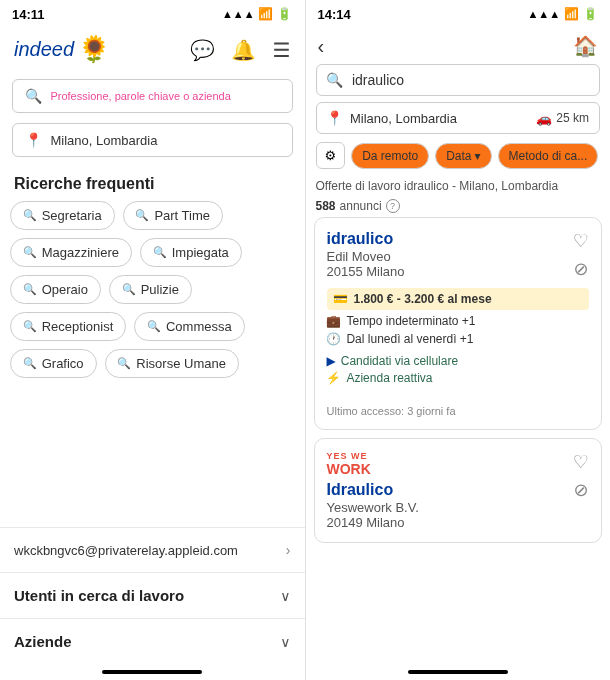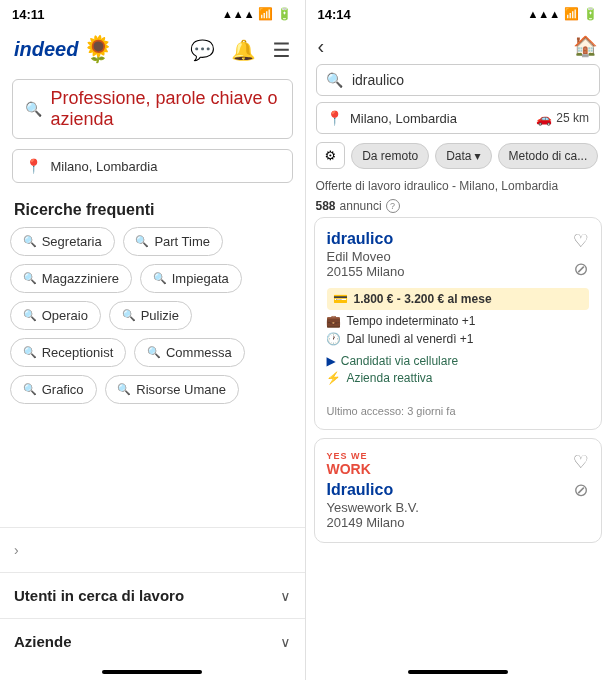--- a/index.html
+++ b/index.html
@@ -7,28 +7,28 @@
 
     
     .left-panel { width: 306px; height: 680px; background: #fff; border-right: 1px solid #e0e0e0; display: flex; flex-direction: column; overflow: hidden; }
 
     .status-bar-left { height: 28px; display: flex; align-items: center; justify-content: space-between; padding: 0 12px; background: #fff; }
     .status-time { font-size: 13px; font-weight: 600; color: #000; }
     .status-icons { display: flex; align-items: center; gap: 4px; }
 
     .top-nav { display: flex; align-items: center; justify-content: space-between; padding: 6px 14px 8px; background: #fff; }
     .indeed-logo { display: flex; align-items: center; gap: 4px; }
-    .indeed-text { color: #003A9B; font-size: 20px; font-weight: 700; font-style: italic; }
+    .indeed-text { color: #003A9B; font-size: 20px; font-weight: 400; font-style: italic; }
     .sunflower { font-size: 26px; }
     .nav-icons { display: flex; align-items: center; gap: 16px; }
     .nav-icon { font-size: 20px; color: #444; cursor: pointer; }
 
     .search-box-left { margin: 6px 12px; border: 1px solid #ccc; border-radius: 6px; padding: 8px 12px; display: flex; align-items: center; gap: 8px; background: #fff; }
     .search-icon-sm { color: #666; font-size: 14px; }
-    .search-placeholder { color: #b91c1c; font-size: 18px; }
+    .search-placeholder { color: #ec4899; font-size: 11px; }
 
     .location-box { margin: 4px 12px 8px; border: 1px solid #ccc; border-radius: 6px; padding: 8px 12px; display: flex; align-items: center; gap: 8px; background: #fff; }
     .location-pin { color: #c0392b; font-size: 14px; }
     .location-text { color: #333; font-size: 13px; }
 
     .frequent-title { padding: 10px 14px 8px; font-size: 16px; font-weight: 600; color: #222; }
 
     .chips-container { padding: 0 10px; display: flex; flex-wrap: wrap; gap: 8px; }
     .chip { display: flex; align-items: center; gap: 5px; border: 1px solid #ccc; border-radius: 20px; padding: 6px 12px; font-size: 13px; color: #333; cursor: pointer; background: #fff; }
     .chip-search { color: #666; font-size: 11px; }
@@ -52,21 +52,21 @@
 
     .search-row-right { display: flex; align-items: center; margin: 0 10px 6px; border: 1px solid #ccc; border-radius: 6px; padding: 7px 10px; gap: 8px; }
     .search-query { font-size: 14px; color: #333; }
 
     .location-row-right { display: flex; align-items: center; margin: 0 10px 8px; border: 1px solid #ccc; border-radius: 6px; padding: 7px 10px; gap: 8px; justify-content: space-between; }
     .location-left { display: flex; align-items: center; gap: 6px; }
     .location-right { display: flex; align-items: center; gap: 4px; font-size: 12px; color: #444; }
     .car-icon { font-size: 13px; }
 
     .filter-bar { display: flex; align-items: center; gap: 6px; padding: 0 10px 8px; overflow-x: hidden; }
-    .filter-btn { border: 1px solid #ccc; border-radius: 20px; padding: 5px 10px; font-size: 12px; color: #333; cursor: pointer; background: #e5e5e5; display: flex; align-items: center; gap: 3px; white-space: nowrap; }
+    .filter-btn { border: 1px solid #ccc; border-radius: 20px; padding: 5px 10px; font-size: 12px; color: #333; cursor: pointer; background: #f97316; display: flex; align-items: center; gap: 3px; white-space: nowrap; }
     .filter-icon-btn { border: 1px solid #ccc; border-radius: 6px; padding: 5px 8px; cursor: pointer; background: #fff; font-size: 13px; }
 
     .results-info { padding: 2px 10px 6px; font-size: 12px; color: #555; display: flex; align-items: center; gap: 4px; }
     .results-count { font-weight: 600; color: #333; }
     .info-circle { width: 14px; height: 14px; border-radius: 50%; border: 1px solid #888; display: flex; align-items: center; justify-content: center; font-size: 9px; color: #888; }
 
     .jobs-list { flex: 1; overflow-y: auto; padding: 0 8px; display: flex; flex-direction: column; gap: 8px; }
 
     .job-card { border: 1px solid #ddd; border-radius: 10px; padding: 12px; background: #fff; position: relative; }
     .job-card-header { display: flex; justify-content: space-between; align-items: flex-start; }
@@ -170,20 +170,21 @@
     </div>
     <div class="chip">
       <span class="chip-search">🔍</span>
       <span>Risorse Umane</span>
     </div>
   </div>
 
   <div style="flex:1;"></div>
 
   <div class="account-row">
+    <span class="account-email">wkckbngvc6@privaterelay.appleid.com</span>
     <span class="chevron-right">›</span>
   </div>
 
   <div class="accordion-row">
     <span class="accordion-label">Utenti in cerca di lavoro</span>
     <span class="chevron-down">∨</span>
   </div>
 
   <div class="accordion-row">
     <span class="accordion-label">Aziende</span>

